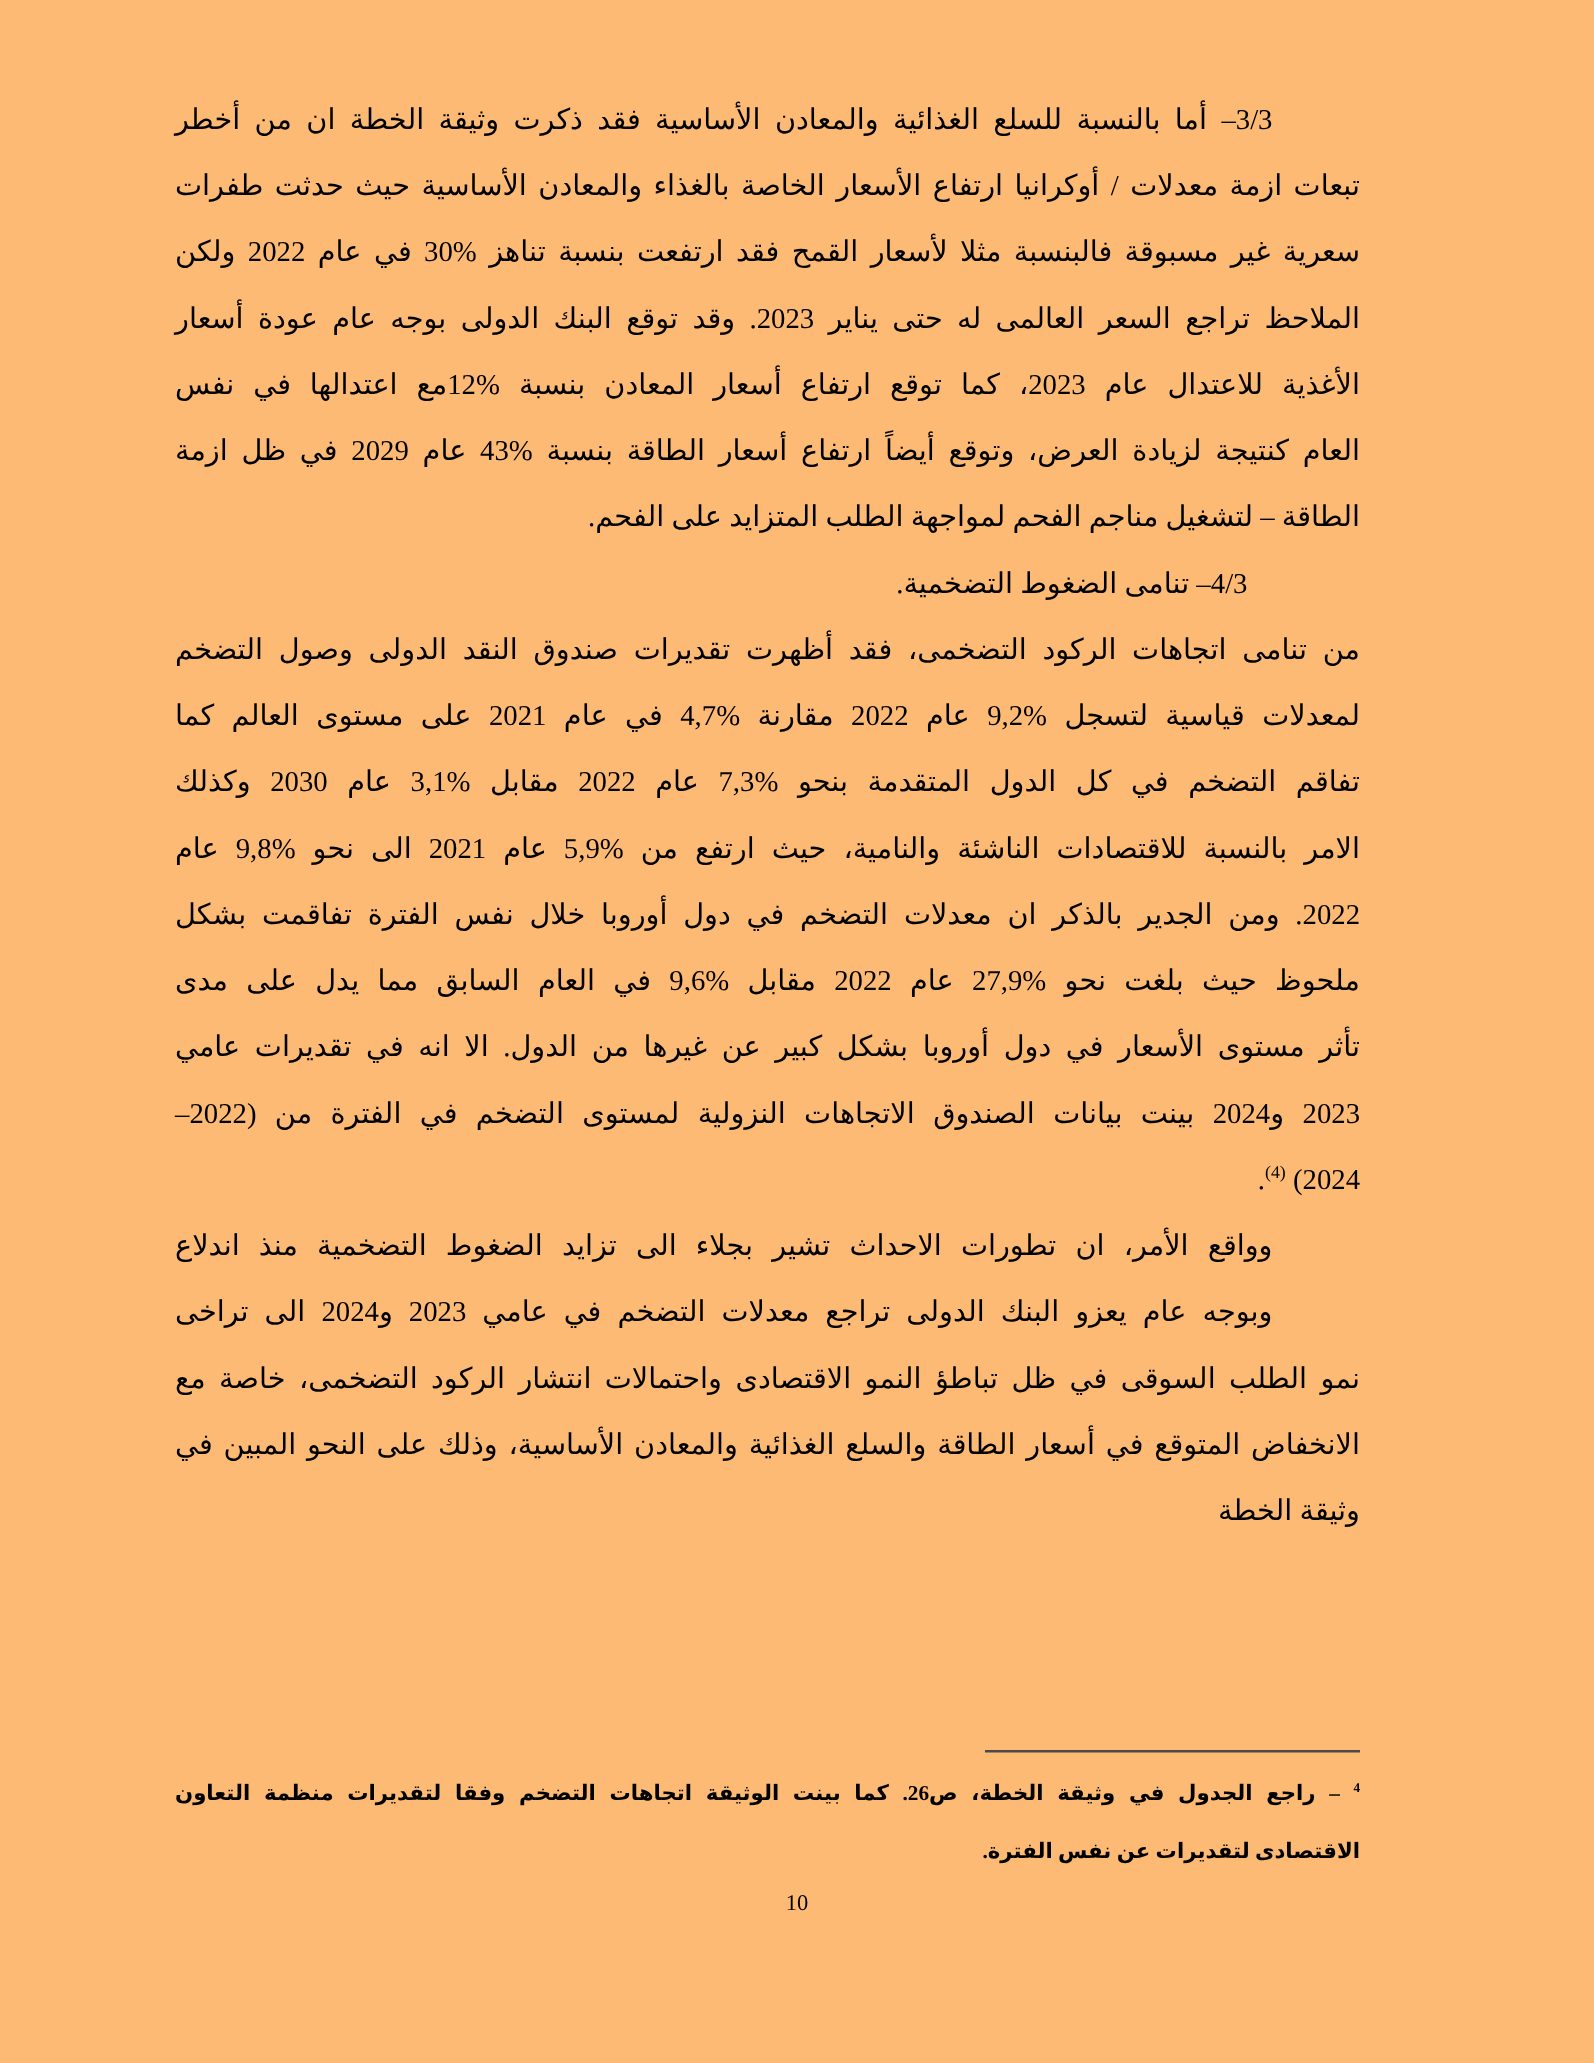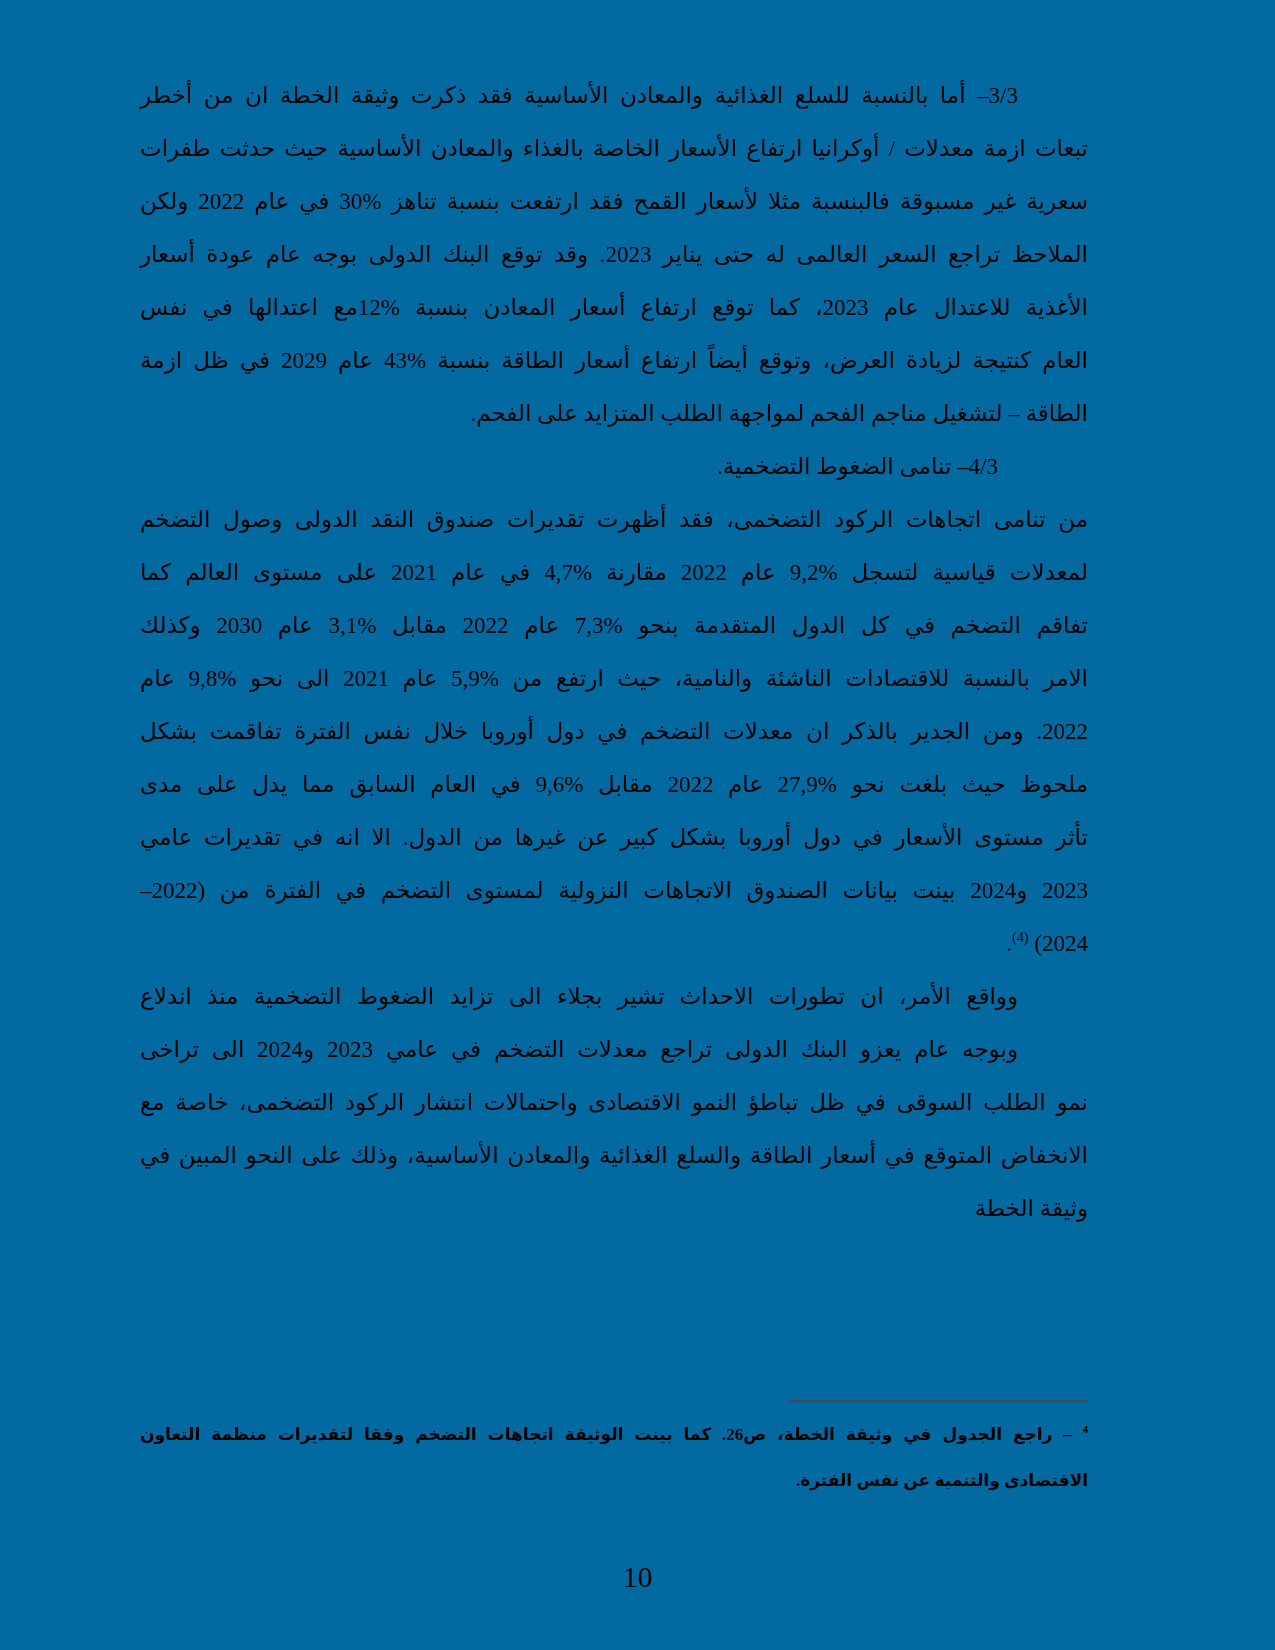--- a/index.html
+++ b/index.html
@@ -1,21 +1,21 @@
 <!DOCTYPE html>
 <html dir="rtl" lang="ar"><head>
 <meta charset="utf-8">
 <style>
   html, body { margin: 0; padding: 0; background: #e8e8e8; }
   .page {
     position: relative;
     width: 1275px;
     height: 1650px;
     margin: 0 auto;
-    background: #0369a1;
+    background: #fdba74;
     color: #000;
     direction: rtl;
     font-family: "Liberation Serif", "DejaVu Sans", serif;
     overflow: hidden;
   }
   .textblock {
     position: absolute;
     top: 69px;
     right: 187px;
     width: 948px;
@@ -59,23 +59,22 @@
   .footnote .line {
     height: 46px;
     line-height: 46px;
   }
   .pagenum {
     position: absolute;
     top: 1512px;
     left: 0;
     width: 100%;
     text-align: center;
-    font-size: 30px;
+    font-size: 18px;
     direction: ltr;
-    margin-top: 48px;
   }
 </style>
 </head>
 <body>
 
 <div class="page">
 
   <main class="textblock">
       <div class="para">
         <div class="line first">3/3– أما بالنسبة للسلع الغذائية والمعادن الأساسية فقد ذكرت وثيقة الخطة ان من أخطر</div>
@@ -108,19 +107,19 @@
         <div class="line">نمو الطلب السوقى في ظل تباطؤ النمو الاقتصادى واحتمالات انتشار الركود التضخمى، خاصة مع</div>
         <div class="line">الانخفاض المتوقع في أسعار الطاقة والسلع الغذائية والمعادن الأساسية، وذلك على النحو المبين في</div>
         <div class="line last">وثيقة الخطة</div>
       </div>
     </main>
 
   <div class="fnarea">
     <div class="fnrule"></div>
     <div class="footnote">
         <div class="line first"><sup>4</sup> – راجع الجدول في وثيقة الخطة، ص26. كما بينت الوثيقة اتجاهات التضخم وفقا لتقديرات منظمة التعاون</div>
-        <div class="line last">الاقتصادى والتنمية عن نفس الفترة.</div>
+        <div class="line last">الاقتصادى لتقديرات عن نفس الفترة.</div>
       </div>
   </div>
 
   <div class="pagenum">10</div>
 
 </div>
 
 </body></html>

